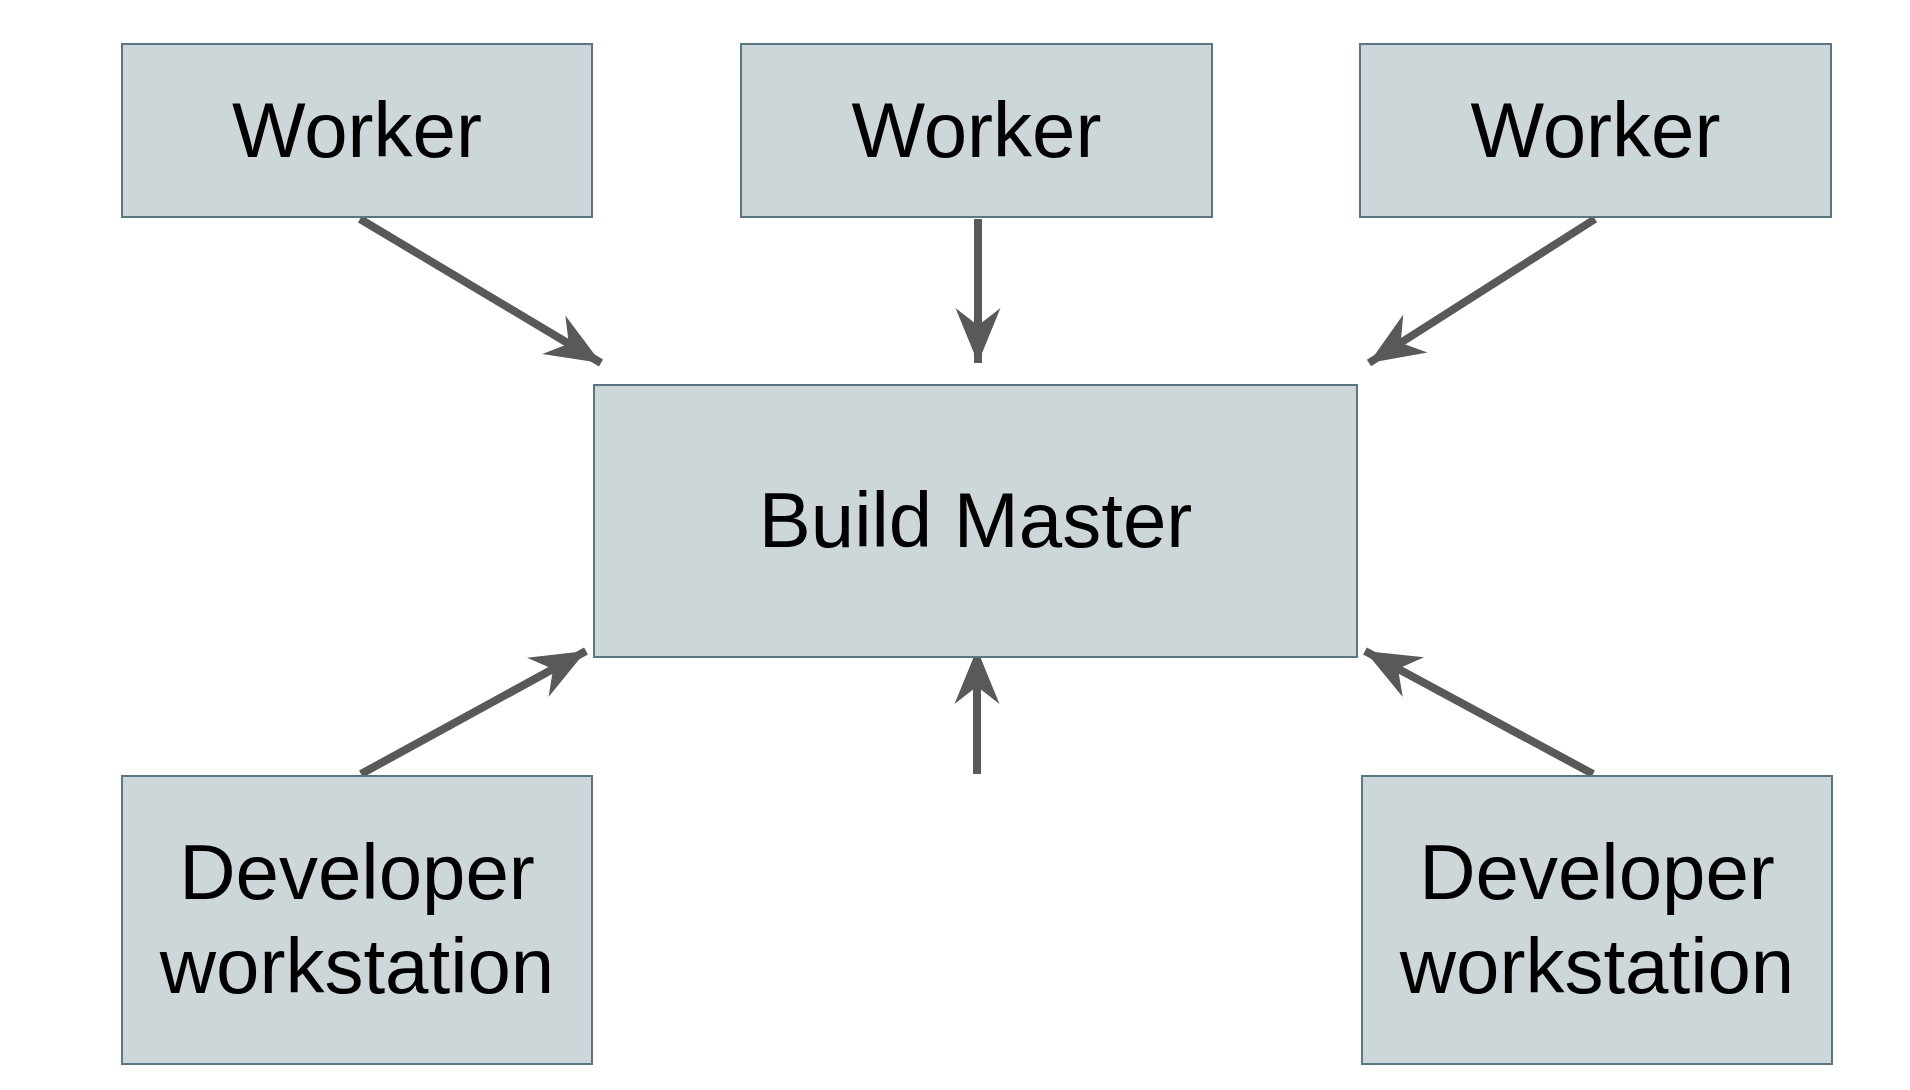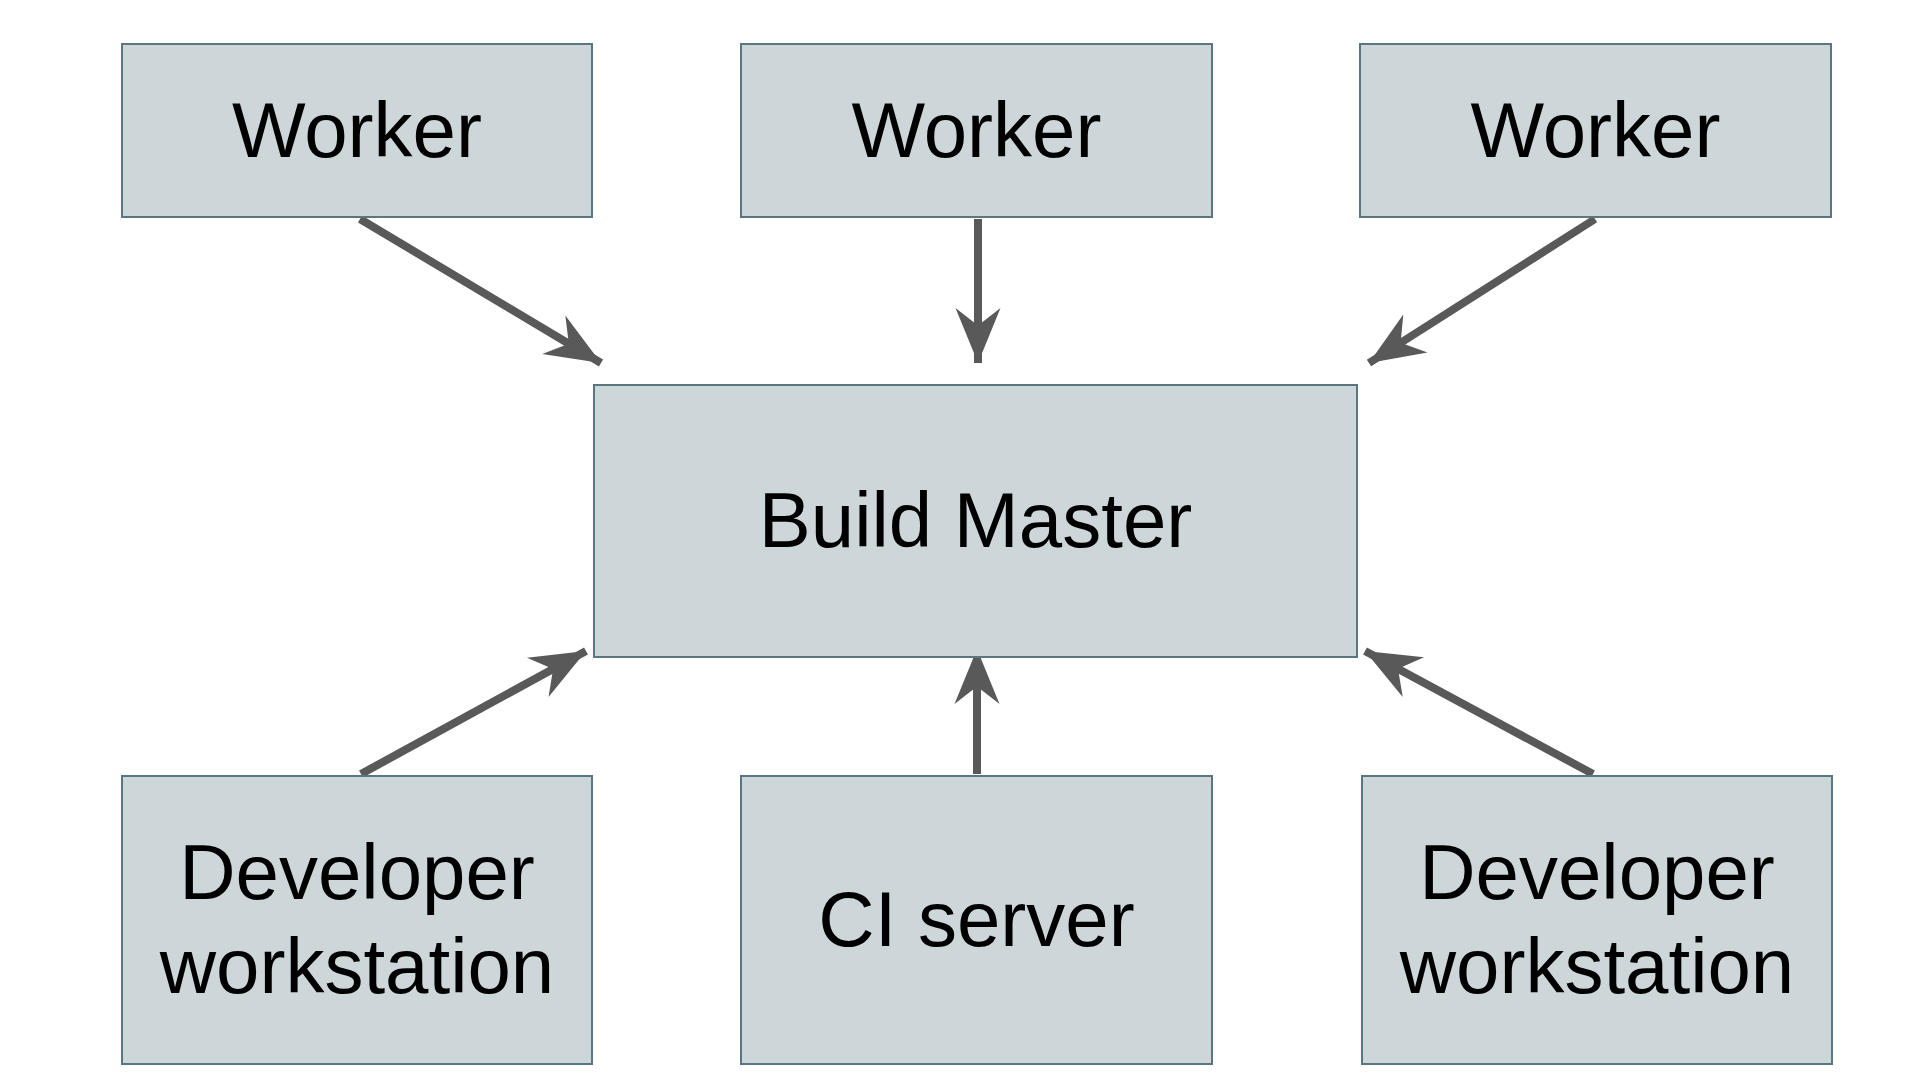--- a/index.html
+++ b/index.html
@@ -77,21 +77,18 @@
   </div>
 
   <div class="node" id="build-master">
     <span>Build Master</span>
   </div>
 
   <div class="node" id="developer-workstation-left">
     <span>Developer workstation</span>
   </div>
 
-  <div class="node" id="ci-server">
-    <span>CI server</span>
-  </div>
 
   <div class="node" id="developer-workstation-right">
     <span>Developer workstation</span>
   </div>
 
 </div>
 
 </body></html>

